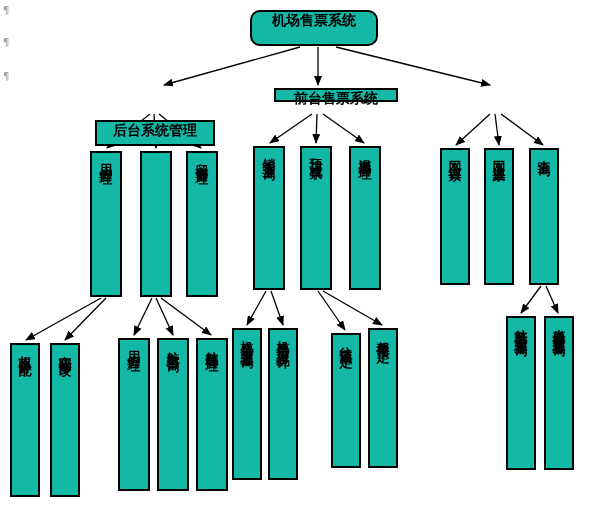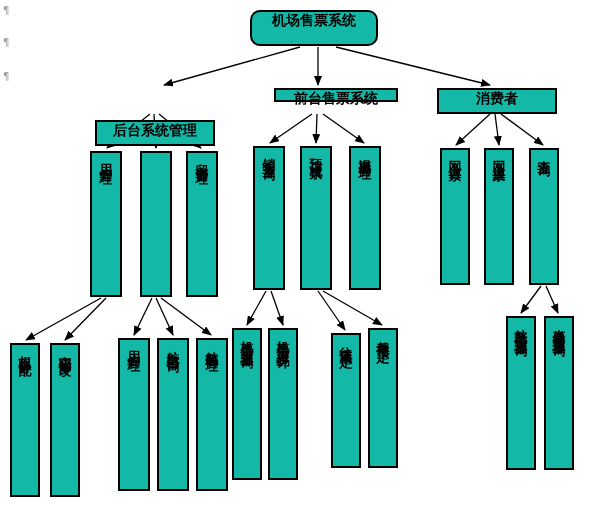--- a/index.html
+++ b/index.html
@@ -76,23 +76,20 @@
   <div class="box hbox root" style="left:250px; top:10px; width:128px; height:36px;">
     <span>机场售票系统</span>
   </div>
 
   <div class="box hbox" style="left:95px; top:88px; width:120px; height:26px;margin-top:32px;">
     <span>后台系统管理</span>
   </div>
   <div class="box hbox" style="left:258px; top:88px; width:124px; height:14px;margin-left:16px;">
     <span>前台售票系统</span>
   </div>
-  <div class="box hbox" style="left:437px; top:88px; width:120px; height:26px;">
-    <span>消费者</span>
-  </div>
 
   <div class="box vbox" style="left:90px; top:151px; width:32px; height:146px;">
     <span>用户管理</span>
   </div>
   <div class="box vbox" style="left:140px; top:151px; width:32px; height:146px;">
     <span></span>
   </div>
   <div class="box vbox" style="left:186px; top:151px; width:32px; height:146px;">
     <span>留言管理</span>
   </div>

